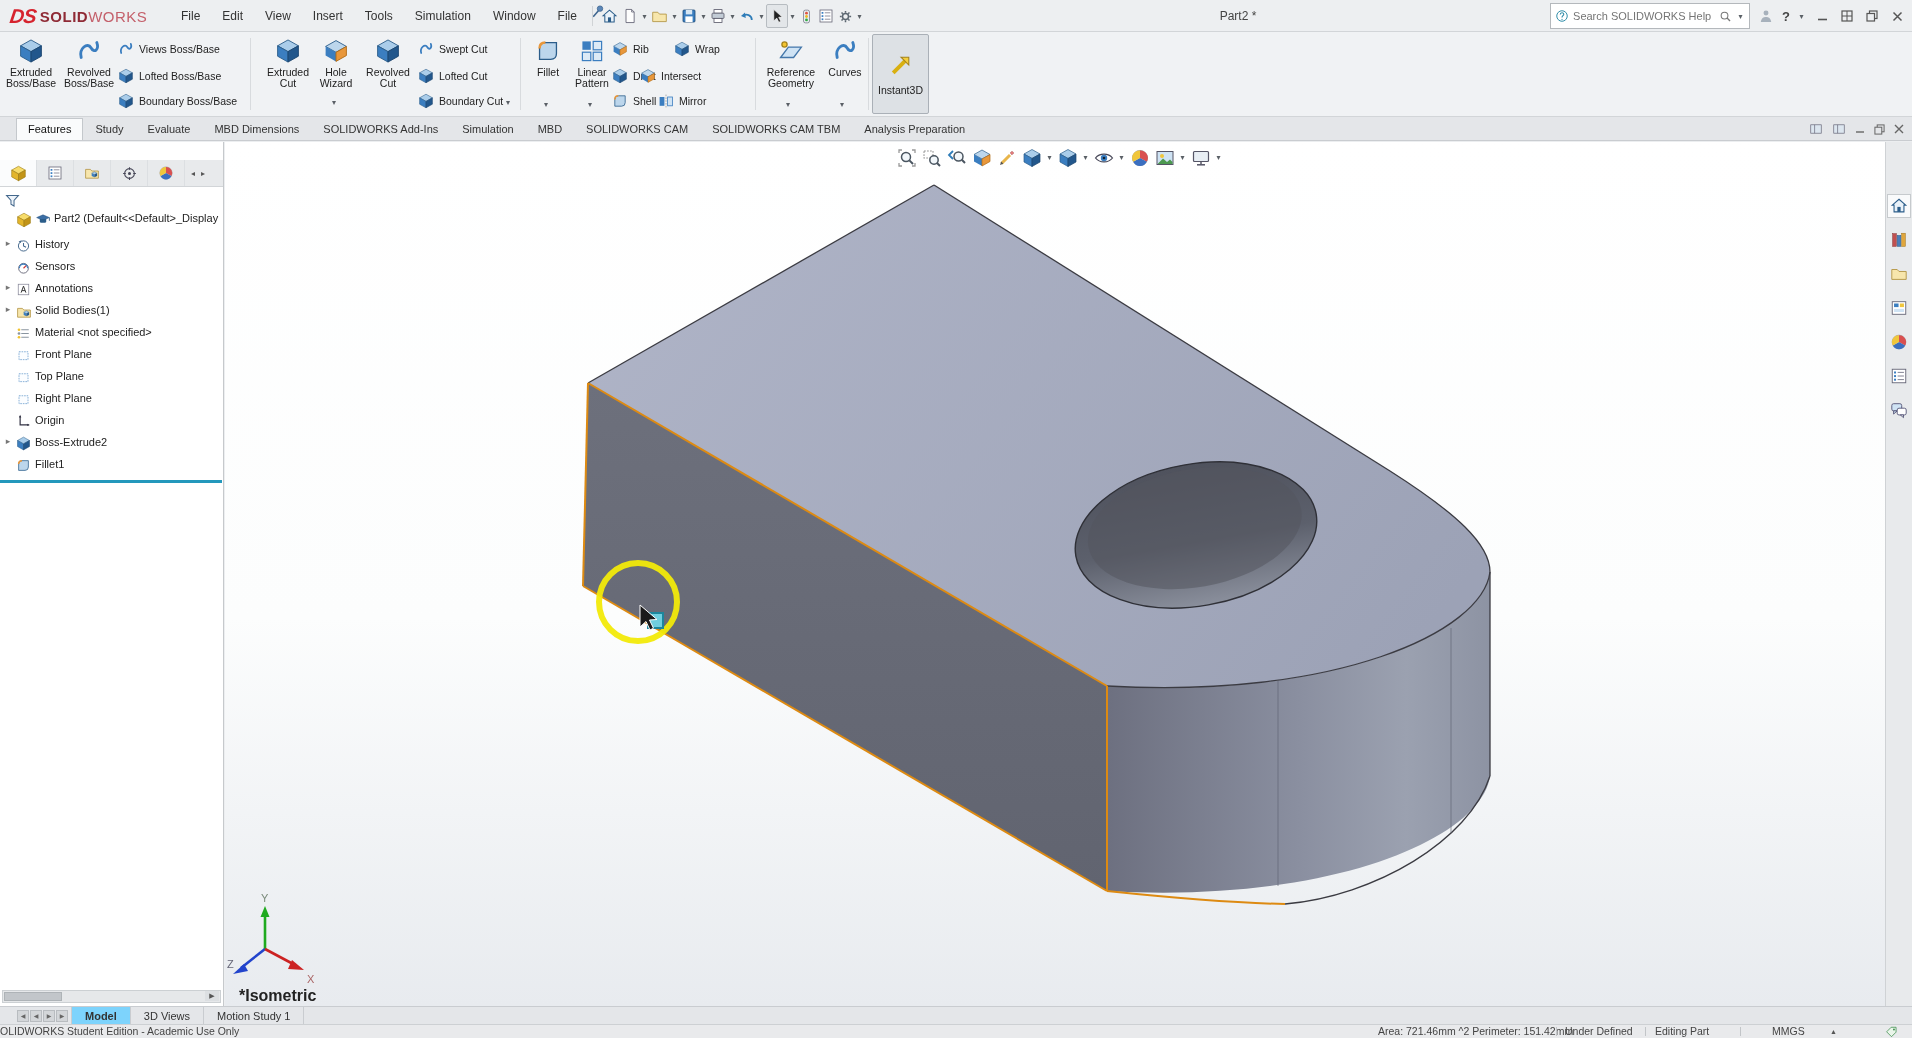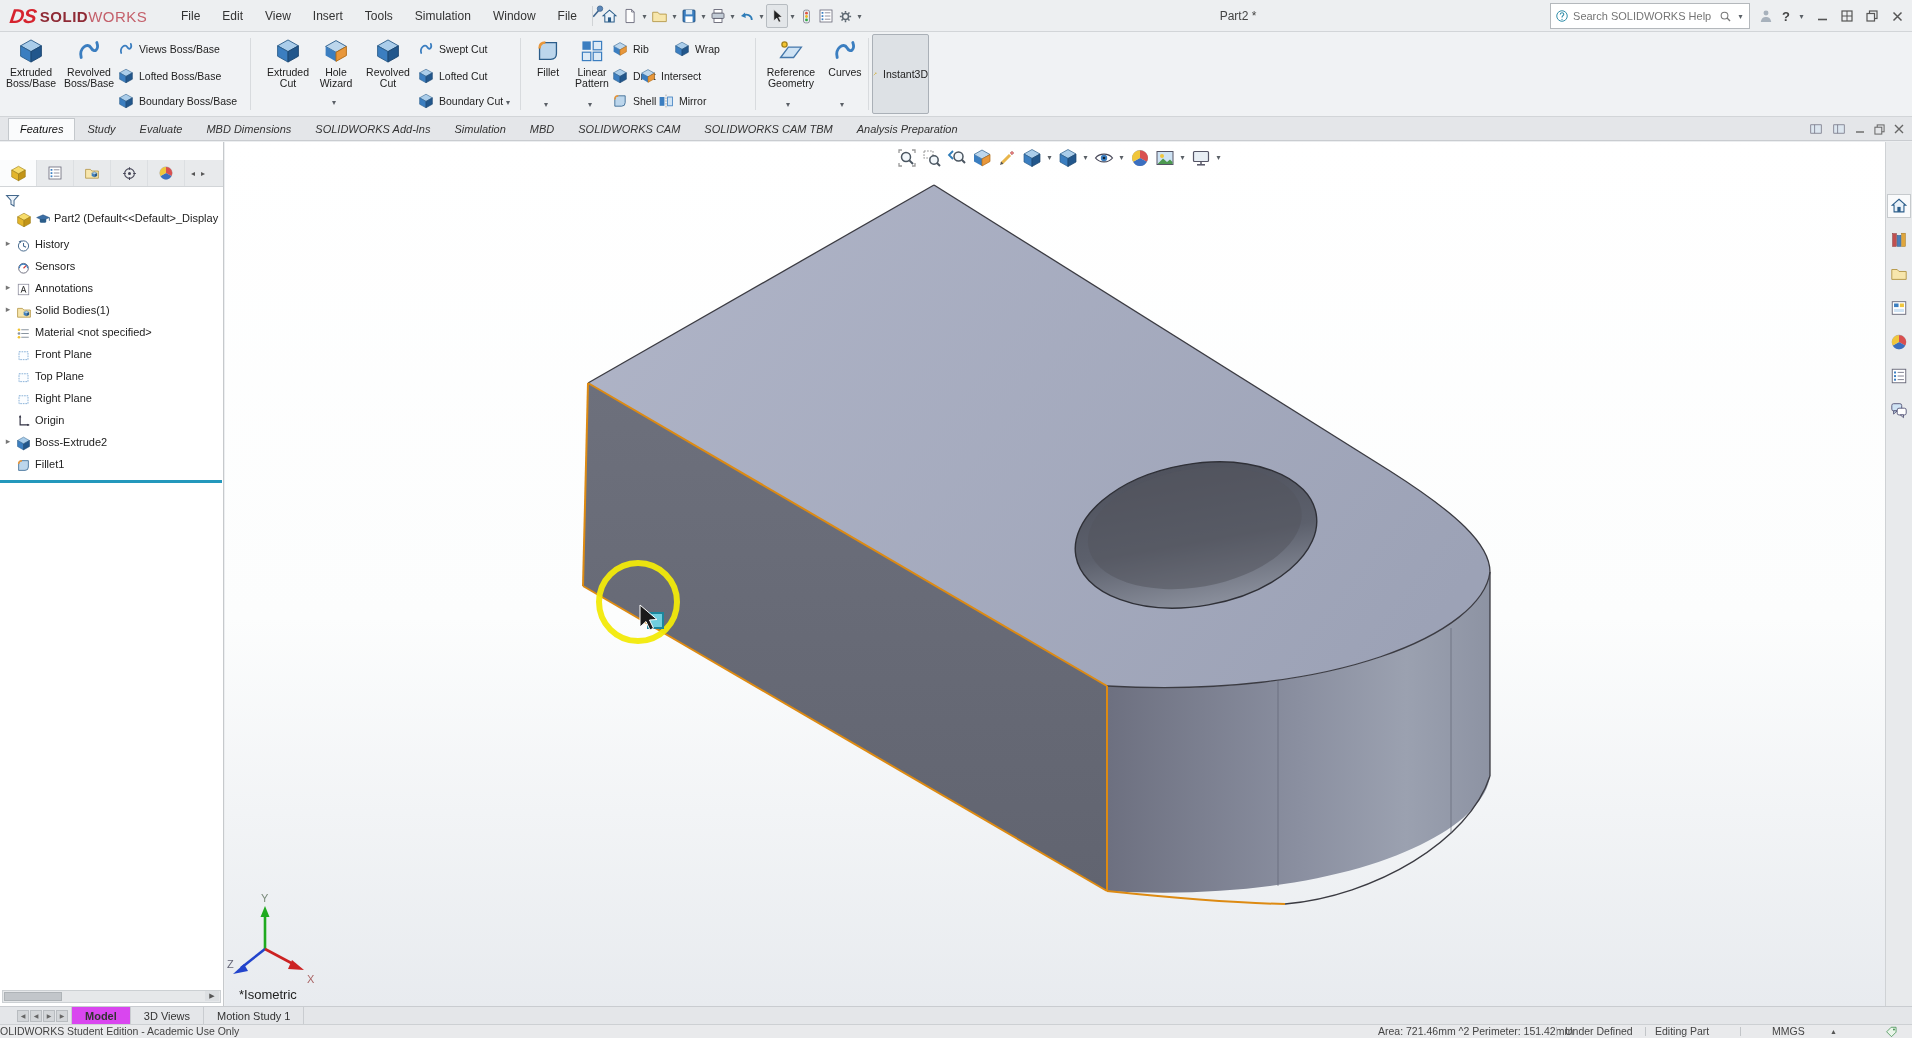--- a/index.html
+++ b/index.html
@@ -28,25 +28,25 @@
 
   
   .ribbon { position:absolute; top:32px; left:0; right:0; height:85px; background:#f0f2f4; border-bottom:1px solid #d2d5d8; }
   .rwrap { position:relative; width:100%; height:100%; }
   .rdiv { position:absolute; top:6px; bottom:6px; width:1px; background:#d8dbde; }
   .rbig { position:absolute; top:4px; display:flex; flex-direction:column; align-items:center; cursor:default; }
   .rbig .bicon { height:30px; display:flex; align-items:center; }
   .rbig .lbl { font-size:10.5px; line-height:11px; text-align:center; color:#222; margin-top:1px; }
   .rstack { position:absolute; display:flex; align-items:center; gap:5px; height:22px; font-size:10.5px; color:#222; white-space:nowrap; cursor:default; }
   .rcaret { position:absolute; font-size:8px; color:#5a6066; }
-  .i3dbox { position:absolute; left:872px; top:2px; width:57px; height:80px; background:#dde1e5; border:1px solid #aab0b7; border-radius:2px; display:flex; flex-direction:row; align-items:center; justify-content:center; gap:6px; }
+  .i3dbox { position:absolute; left:872px; top:2px; width:57px; height:80px; background:#dde1e5; border:1px solid #aab0b7; border-radius:2px; display:flex; flex-direction:column; align-items:center; justify-content:center; gap:6px; }
   .i3dbox .lbl { font-size:10.5px; color:#222; }
 
   
-  .cmdtabs { position:absolute; top:117px; left:0; right:0; height:24px; background:#e4e6e9; border-bottom:1px solid #c9ccd0; display:flex; align-items:flex-end; padding-left:8px;font-style:italic; }
+  .cmdtabs { position:absolute; top:117px; left:0; right:0; height:24px; background:#e4e6e9; border-bottom:1px solid #c9ccd0; display:flex; align-items:flex-end; padding-left:16px; }
   .ctab { font-size:11px; color:#333; padding:4px 11px 5px; border:1px solid transparent; border-bottom:none; cursor:default; }
   .ctab.active { background:#fafbfc; border-color:#c4c8cc; color:#111; }
   .ct-right { margin-left:auto; display:flex; align-items:center; gap:9px; padding-right:8px; padding-bottom:4px; }
 
   
   .main { position:absolute; top:142px; left:0; right:0; height:864px; }
 
   
   .lpanel { position:absolute; left:0; top:0; width:224px; height:100%; background:#ffffff; border-right:1px solid #c6c9cc; }
   .lp-tabs { position:absolute; top:18px; left:0; right:0; height:27px; background:#e8eaec; border-bottom:1px solid #d2d5d8; display:flex; }
@@ -61,33 +61,33 @@
   .lp-hscroll { position:absolute; left:2px; right:2px; bottom:3px; height:13px; background:#e6e8ea; border:1px solid #ccd0d3; }
   .lp-thumb { position:absolute; left:1px; top:1px; width:58px; height:9px; background:#c2c6ca; border:1px solid #aeb3b7; }
   .lp-scrollbtn { position:absolute; right:1px; top:0; width:14px; height:10px; font-size:7px; color:#555; text-align:center; line-height:10px; background:#dcdfe2; }
   .splitter { position:absolute; left:225px; top:408px; width:7px; height:42px; background:#dadde0; border:1px solid #bcc0c4; border-left:none; border-radius:0 3px 3px 0; }
 
   
   .viewport { position:absolute; left:225px; top:0; right:27px; height:100%; background:linear-gradient(180deg,#ffffff 0%,#fcfdfd 55%,#e8ebef 100%); overflow:hidden; }
   .hud { position:absolute; left:670px; top:4px; display:flex; align-items:center; gap:2px; }
   .hbtn { width:23px; height:23px; display:flex; align-items:center; justify-content:center; }
   .hcaret { font-size:8px; color:#5a6066; width:9px; text-align:center; }
-  .view-label { position:absolute; left:14px; top:845px; font-size:13px; font-weight:normal; color:#222; }
+  .view-label { position:absolute; left:14px; top:845px; font-size:16px; font-weight:bold; color:#222; }
 
   
   .rrail { position:absolute; right:0; top:0; width:27px; height:100%; background:#e8eaec; border-left:1px solid #cfd2d5; display:flex; flex-direction:column; align-items:center; padding-top:52px; gap:10px; }
   .railbtn { width:24px; height:24px; display:flex; align-items:center; justify-content:center; }
   .railbtn.active { background:#f9fafb; border:1px solid #c6cacd; }
 
   
   .dtabs { position:absolute; top:1006px; left:0; right:0; height:18px; background:#e4e6e9; border-top:1px solid #c9ccd0; display:flex; align-items:stretch; font-size:11px; }
   .dnav { display:flex; align-items:center; gap:1px; padding:0 3px 0 17px; }
   .dnav span { width:12px; height:12px; background:#d3d6d9; border:1px solid #b8bcc0; color:#666; font-size:6px; display:flex; align-items:center; justify-content:center; }
   .dtab { padding:0 13px; border-right:1px solid #c9ccd0; color:#333; display:flex; align-items:center; cursor:default; }
-  .dtab.active { background:#d946ef; font-weight:bold; border-left:1px solid #c9ccd0; }
+  .dtab.active { background:#7dd3fc; font-weight:bold; border-left:1px solid #c9ccd0; }
 
   
   .statusbar { position:absolute; top:1024px; left:0; right:0; height:14px; background:#e9eaec; border-top:1px solid #cdd0d3; font-size:10.5px; color:#444; overflow:hidden; }
   .sb-left { position:absolute; left:-7px; top:0; line-height:13px; }
   .sb-item { position:absolute; top:0; line-height:13px; white-space:nowrap; }
   .sb-sep { position:absolute; top:2px; width:1px; height:9px; background:#c2c5c8; }
 </style>
 </head>
 <body>
 

